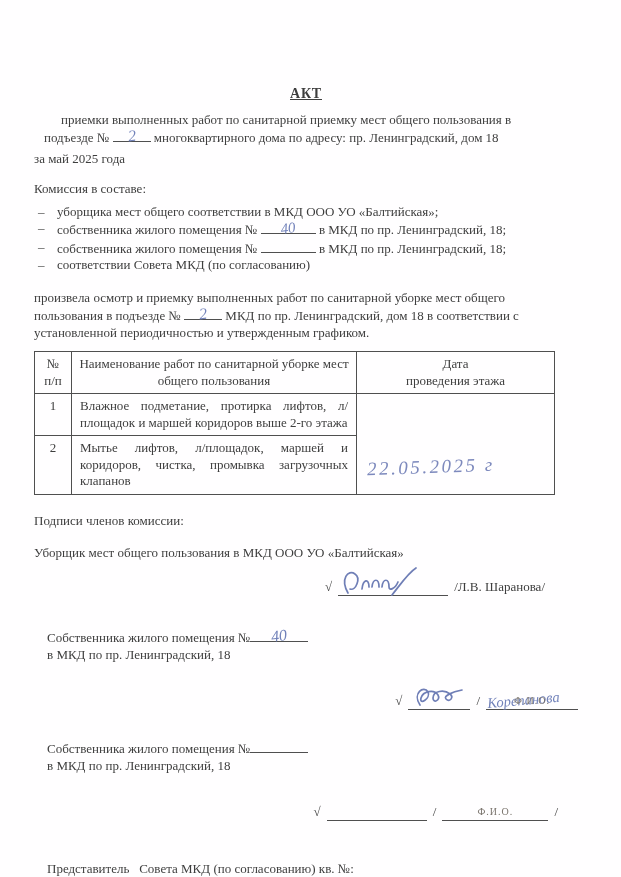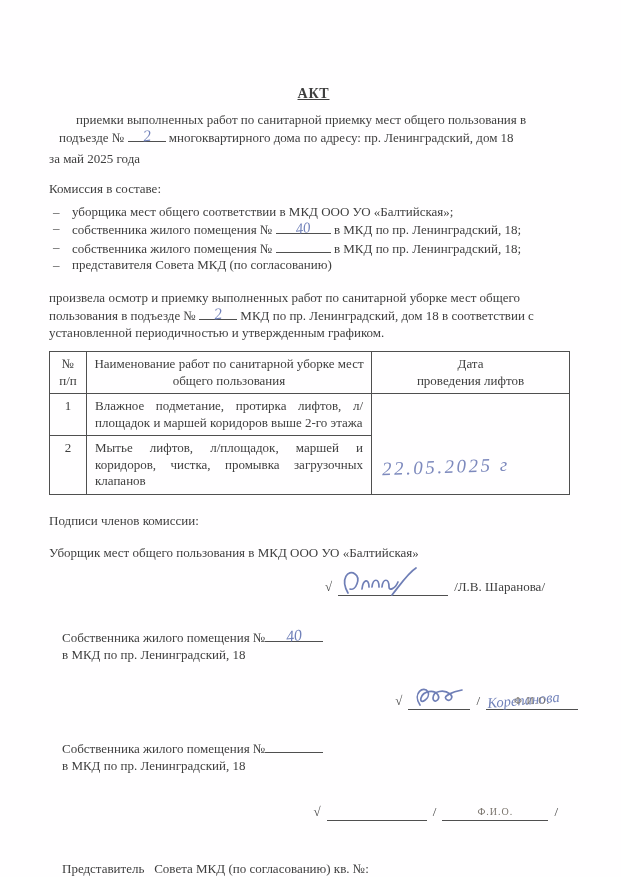--- a/index.html
+++ b/index.html
@@ -1,19 +1,19 @@
 <!DOCTYPE html>
 <html><head>
 <meta charset="utf-8">
 <style>
   html,body{margin:0;padding:0;background:#ffffff;}
   .page{
     position:relative; width:621px; height:877px; box-sizing:border-box;
     background:#fffeff; overflow:hidden;
-    padding:86px 43px 0 49px;
+    padding:86px 43px 0 34px;
     font-family:"Liberation Serif","DejaVu Serif",serif;
     font-size:13px; line-height:16.5px; color:#3e3e3e;
   }
   .title{ text-align:center; font-weight:bold; font-size:14px; letter-spacing:.8px;
     text-decoration:underline; margin:0 0 9px 0;}
   .line{white-space:nowrap;}
   .intro-l1{margin-left:27px;}
   .intro-l2{margin-left:10px;}
   .intro-l3{text-align:left; margin-top:4px;}
   .heading{margin-top:14px;}
@@ -85,21 +85,21 @@
         <span>в МКД по пр. Ленинградский, 18;</span></span>
     </div>
     <div class="member">
       <span class="dash">–</span>
       <span><span>собственника жилого помещения №</span>
         <span class="blank w55"><span class="hw hw-small"></span></span>
         <span>в МКД по пр. Ленинградский, 18;</span></span>
     </div>
     <div class="member">
       <span class="dash">–</span>
-      <span>представителя Совета МКД (по согласованию)</span>
+      <span>соответствии Совета МКД (по согласованию)</span>
     </div>
   </div>
 
   <div class="body-par">
     <div class="line">произвела осмотр и приемку выполненных работ по санитарной уборке мест общего</div>
     <div class="line">
       <span>пользования в подъезде №</span>
       <span class="blank w38"><span class="hw">2</span></span>
       <span>МКД по пр. Ленинградский, дом 18 в соответствии с</span>
     </div>
@@ -114,21 +114,21 @@
       </colgroup>
     <tbody>
         <tr>
       <th>
         <div>№</div>
         <div>п/п</div>
       </th>
       <th>Наименование работ по санитарной уборке мест общего пользования</th>
       <th>
         <div>Дата</div>
-        <div>проведения лифтов</div>
+        <div>проведения этажа</div>
       </th>
     </tr>
     <tr>
       <td class="cell-num">1</td>
       <td class="cell-work">Влажное подметание, протирка лифтов, л/площадок и маршей коридоров выше 2-го этажа</td>
       <td class="date-cell" rowspan="2">
         <span class="hw-date">22.05.2025 г</span>
       </td>
     </tr>
     <tr>

